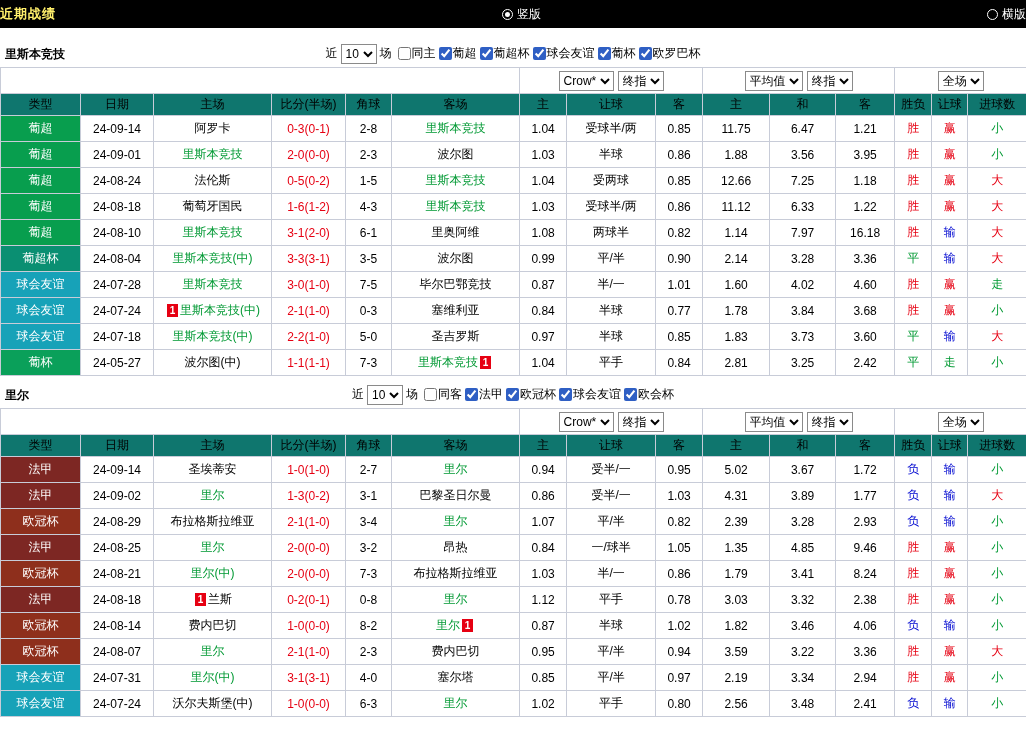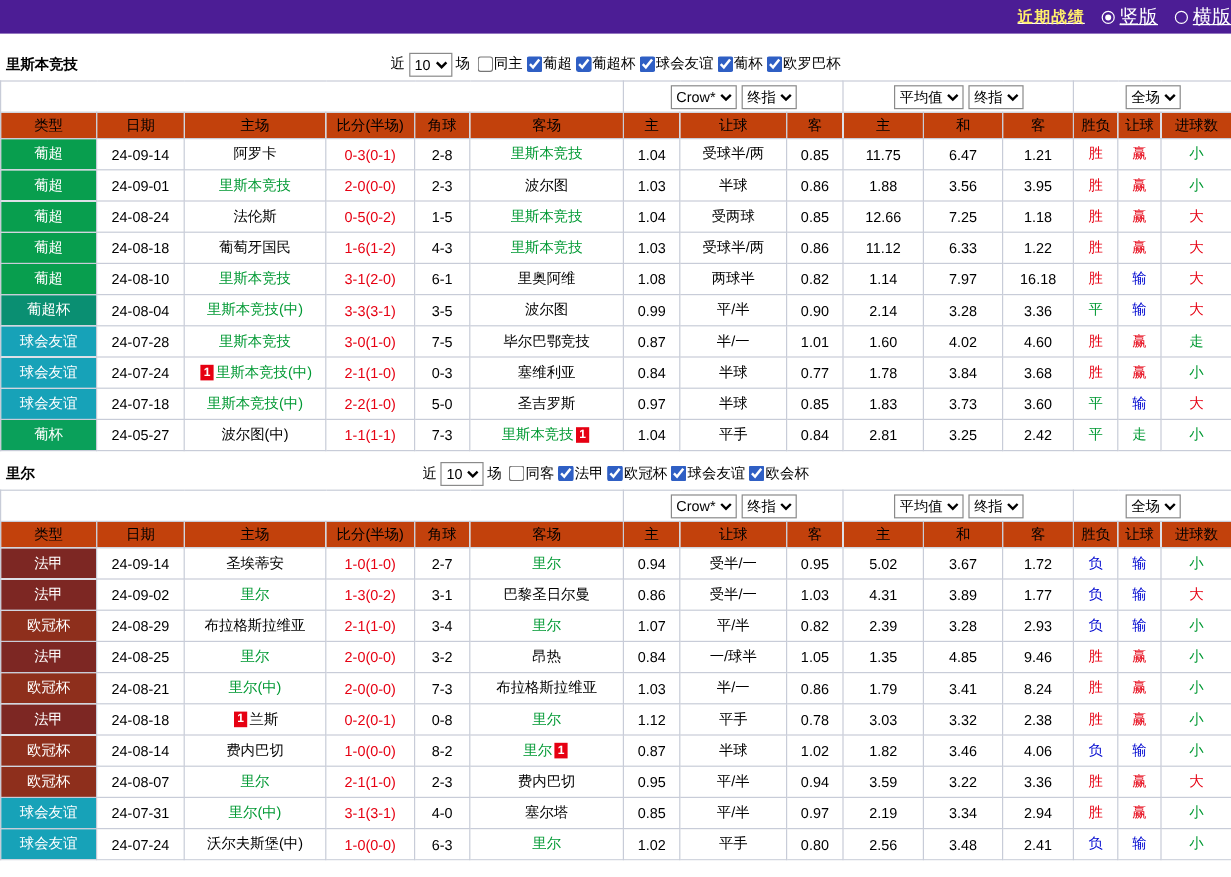--- a/index.html
+++ b/index.html
@@ -1,40 +1,40 @@
 <!DOCTYPE html>
 <html><head>
 <meta charset="utf-8">
 <style>
   html,body { margin:0; padding:0; background:#fff; }
   body { width:1026px; font-family:"Liberation Sans","DejaVu Sans",sans-serif; font-size:12px; color:#000; }
 
   
-  .titlebar { height:28px; background:#4c1d95; display:flex; align-items:center; justify-content:flex-end; gap:14px; color:#fff;text-decoration:underline; }
+  .titlebar { height:28px; background:#000000; display:flex; align-items:center; justify-content:space-between; gap:14px; color:#fff; }
   .titlebar .title { color:#ffef6b; font-weight:bold; font-size:13px; letter-spacing:1px; }
-  .radio { display:inline-flex; align-items:center; gap:4px; cursor:pointer; font-size:16px; }
+  .radio { display:inline-flex; align-items:center; gap:4px; cursor:pointer; font-size:12px; }
   .radio .dot { width:11px; height:11px; border-radius:50%; border:1px solid #fff; box-sizing:border-box; position:relative; background:transparent; }
   .radio.checked .dot::after { content:""; position:absolute; left:2px; top:2px; right:2px; bottom:2px; border-radius:50%; background:#fff; }
 
   
   .section { margin-top:12px; }
   .section + .section { margin-top:5px; }
   .section-header { position:relative; height:27px; }
   .team-name { position:absolute; left:5px; top:50%; transform:translateY(-50%); font-weight:bold; font-size:12px; }
   .filters { display:flex; justify-content:center; align-items:center; height:100%; gap:3px; }
   select { height:20px; font-size:12px; font-family:inherit; background:#fff; border:1px solid #8a8a8a; }
   .cb { display:inline-flex; align-items:center; margin-left:3px; cursor:pointer; }
   .cb input { margin:0 1px 0 0; width:13px; height:13px; accent-color:#2f5fc4; }
 
   
   table.stats-table { border-collapse:collapse; table-layout:fixed; width:1026px; }
   .stats-table th, .stats-table td { border:1px solid #c8ccd8; text-align:center; font-size:12px; padding:0; white-space:nowrap; overflow:hidden; }
   .stats-table thead tr.select-row td { height:25px; background:#fff; }
   .stats-table thead tr.select-row select { margin:0 2px; }
-  .stats-table thead tr.head-row th { height:21px; background:#c2410c; font-weight:normal; }
+  .stats-table thead tr.head-row th { height:21px; background:#0f766e; font-weight:normal; }
   .stats-table tbody td { height:25px; background:#fff; }
   td.league { color:#fff; }
   td.score { color:#e60012; }
   .hl { color:#009933; }
   td.r { color:#e60012; }
   td.b { color:#0008d0; }
   td.g { color:#009933; }
   .badge { display:inline-block; background:#e60012; color:#fff; font-size:10px; line-height:13px; height:13px; min-width:7px; padding:0 2px; margin:0 2px; vertical-align:middle; font-weight:bold; }
 
   .summary { height:26px; line-height:26px; text-align:center; font-size:12px; color:#333; }

